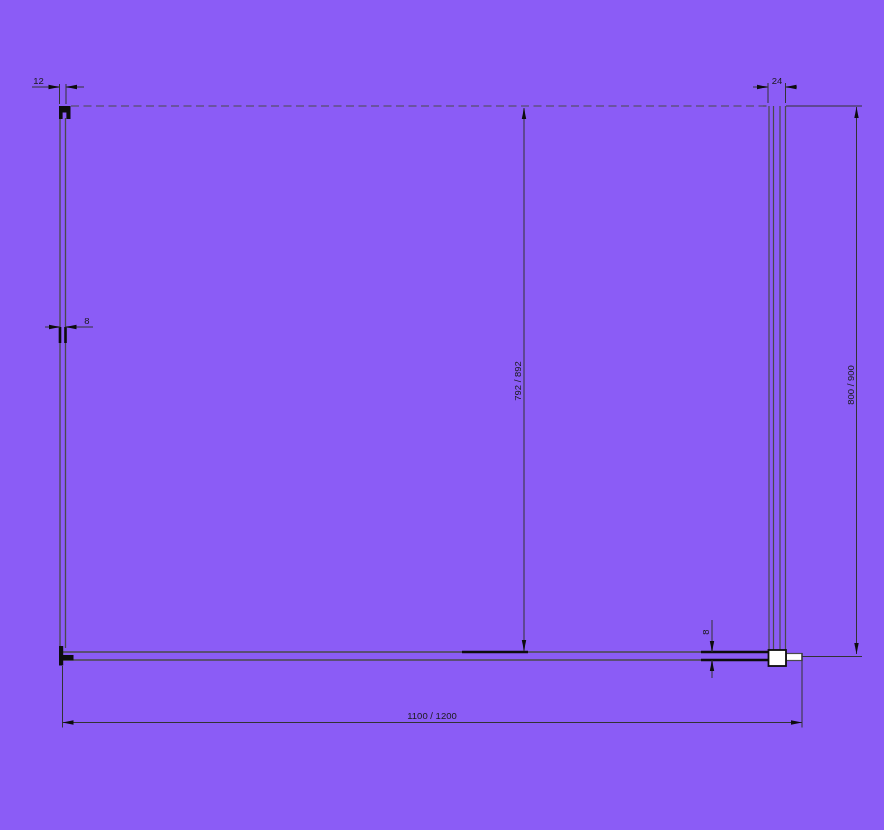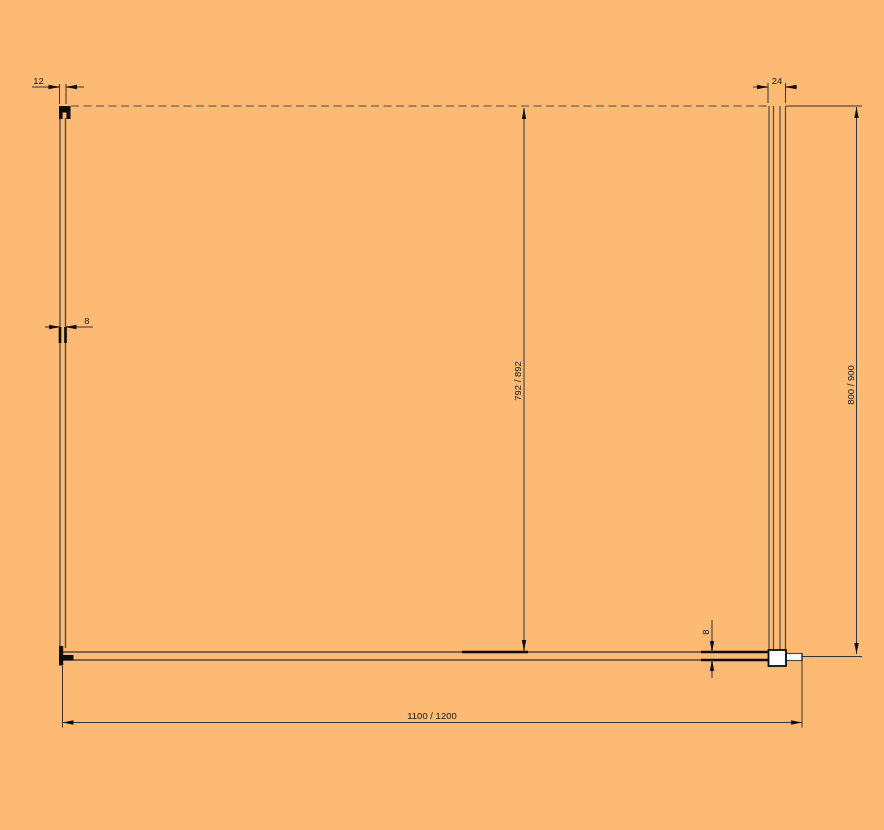--- a/index.html
+++ b/index.html
@@ -4,21 +4,21 @@
 <style>
   html, body {
     margin: 0;
     padding: 0;
     background: #ffffff;
   }
   .page {
     position: relative;
     width: 884px;
     height: 830px;
-    background: #fdba74;
+    background: #8b5cf6;
     overflow: hidden;
   }
   svg text {
     font-family: "Liberation Sans", "DejaVu Sans", sans-serif;
     font-size: 9.5px;
     fill: #1a1a1a;
   }
 </style>
 </head>
 <body>

